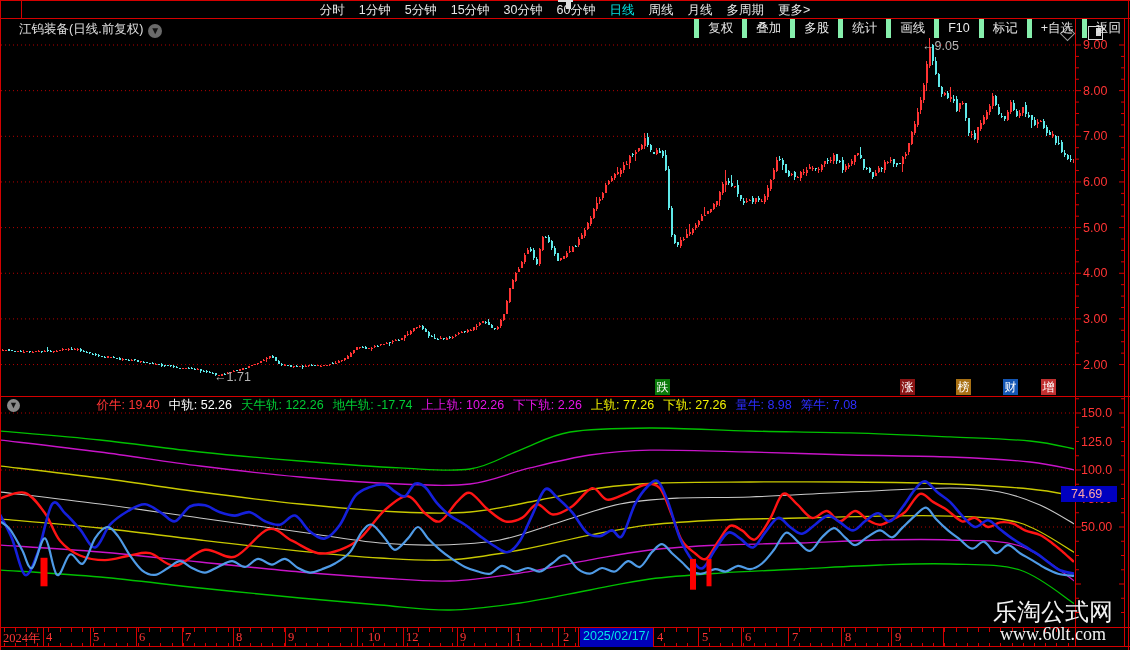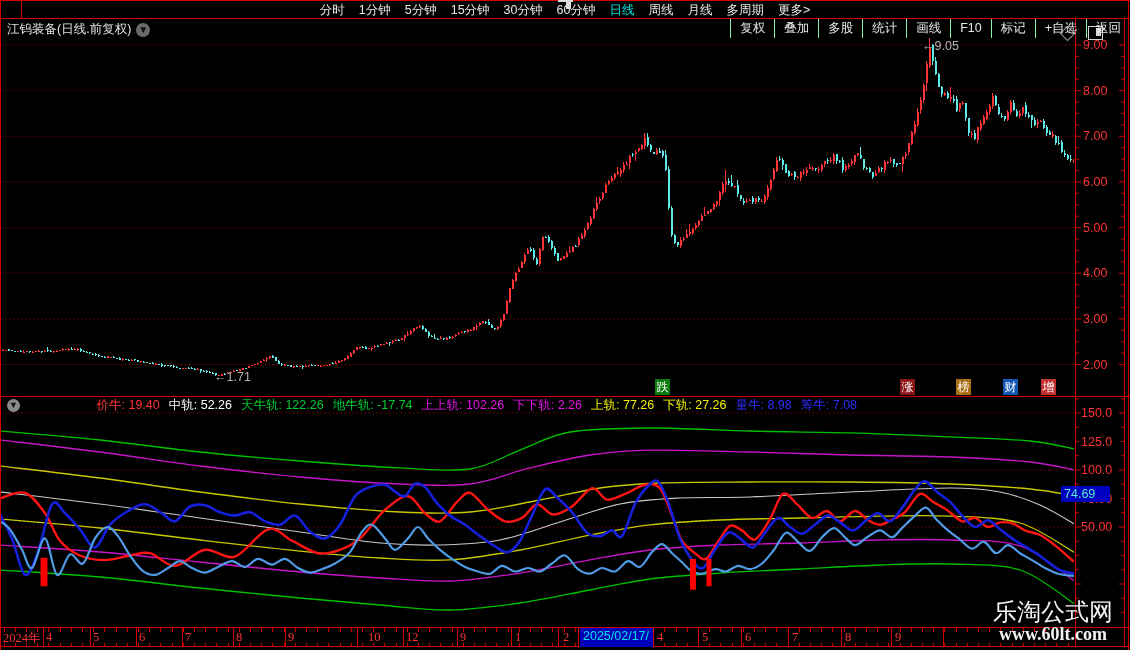--- a/index.html
+++ b/index.html
@@ -8,53 +8,53 @@
   #gfx{position:absolute;left:0;top:0;z-index:1;}
   
   #topbar{position:absolute;left:0;top:0;width:1130px;height:19px;display:flex;align-items:center;
           z-index:10;color:#e8e8e8;font-size:12.5px;white-space:nowrap;flex-direction:column;}
   #win-icon{width:13px;height:11px;border:1px solid #dcdcdc;margin:0 4px 0 4px;position:relative;}
   #win-icon::after{content:"";position:absolute;right:1px;top:1px;width:5px;height:7px;background:#dcdcdc;}
   .vsep{width:1px;height:18px;background:#d40000;}
   .mitem{padding:0 7px;cursor:default;}
   .mitem.active{color:#00e5e5;}
   #menu-right{margin-left:auto;display:flex;height:19px;align-items:center;}
-  .ritem{padding:0 9px;border-left:1px solid #86efac;height:19px;line-height:19px;}
+  .ritem{padding:0 9px;border-left:5px solid #86efac;height:19px;line-height:19px;}
   
-  #title-row{position:absolute;left:7px;top:21px;z-index:9;color:#e0e0e0;font-size:12.5px;
-             display:flex;align-items:center;gap:5px;}
+  #title-row{position:absolute;left:19px;top:21px;z-index:9;color:#e0e0e0;font-size:12.5px;
+             display:flex;align-items:flex-end;gap:5px;}
   .chev-circle{width:14px;height:14px;border-radius:50%;background:#6a6a6a;color:#111;font-size:10px;
                line-height:13px;text-align:center;}
   
   #diamond-icon{position:absolute;left:1062px;top:28px;width:9px;height:9px;border:1px solid #9a9a9a;
                 transform:rotate(45deg);z-index:9;}
   #pane-icon{position:absolute;left:1088px;top:26px;width:13px;height:12px;border:1px solid #d8d8d8;z-index:9;}
   #pane-icon::after{content:"";position:absolute;right:1px;top:1px;width:5px;height:8px;background:#d8d8d8;}
   
   .badge{position:absolute;width:15px;height:16px;color:#fff;font-size:12px;line-height:16px;
          text-align:center;z-index:8;}
   
   #ind-header{position:absolute;left:0;top:398px;width:1070px;height:15px;z-index:9;display:flex;
               align-items:center;font-size:12.5px;white-space:nowrap;overflow:hidden;}
   #ind-chev{width:13px;height:13px;border-radius:50%;background:#8a8a8a;color:#111;font-size:9px;
             line-height:12px;text-align:center;margin:0 6px 0 7px;}
   #ind-name{color:#bdbdbd;margin-right:8px;margin-top:48px;}
   .fld{margin-right:9px;}
   
   #cursor-box{position:absolute;left:1061px;top:486px;width:46px;height:16px;background:#0000c0;
-              color:#5eead4;font-size:12.5px;line-height:16px;padding-left:3px;z-index:12;}
+              color:#fca5a5;font-size:12.5px;line-height:16px;padding-left:10px;z-index:12;}
   
   #xaxis{position:absolute;left:0;top:628px;width:1130px;height:19px;z-index:6;font-size:12.5px;color:#ff3434;}
   .xlab{position:absolute;top:2px;font-family:Liberation Serif, serif;}
   .xsep{position:absolute;top:0;width:1px;height:19px;background:#d40000;}
   .xhl{position:absolute;top:0px;height:18px;background:#0000b8;color:#00e5e5;padding:1px 2px 0 3px;}
   
   #watermark{position:absolute;left:988px;top:599px;width:130px;text-align:center;z-index:20;color:#f2f2f2;}
   #wm1{font-size:24px;font-weight:normal;letter-spacing:0px;line-height:26px;}
-  #wm2{font-size:18px;font-weight:bold;font-family:"Liberation Serif","DejaVu Serif",serif;line-height:19px;}
+  #wm2{font-size:18px;font-weight:normal;font-family:"Liberation Serif","DejaVu Serif",serif;line-height:19px;}
 </style>
 </head>
 <body>
 
 <div id="app">
 
   <div id="topbar">
     <div id="win-icon"></div>
     <div class="vsep"></div>
     <div id="menu-left"><span class="mitem">分时</span><span class="mitem">1分钟</span><span class="mitem">5分钟</span><span class="mitem">15分钟</span><span class="mitem">30分钟</span><span class="mitem">60分钟</span><span class="mitem active">日线</span><span class="mitem">周线</span><span class="mitem">月线</span><span class="mitem">多周期</span><span class="mitem">更多&gt;</span></div>

